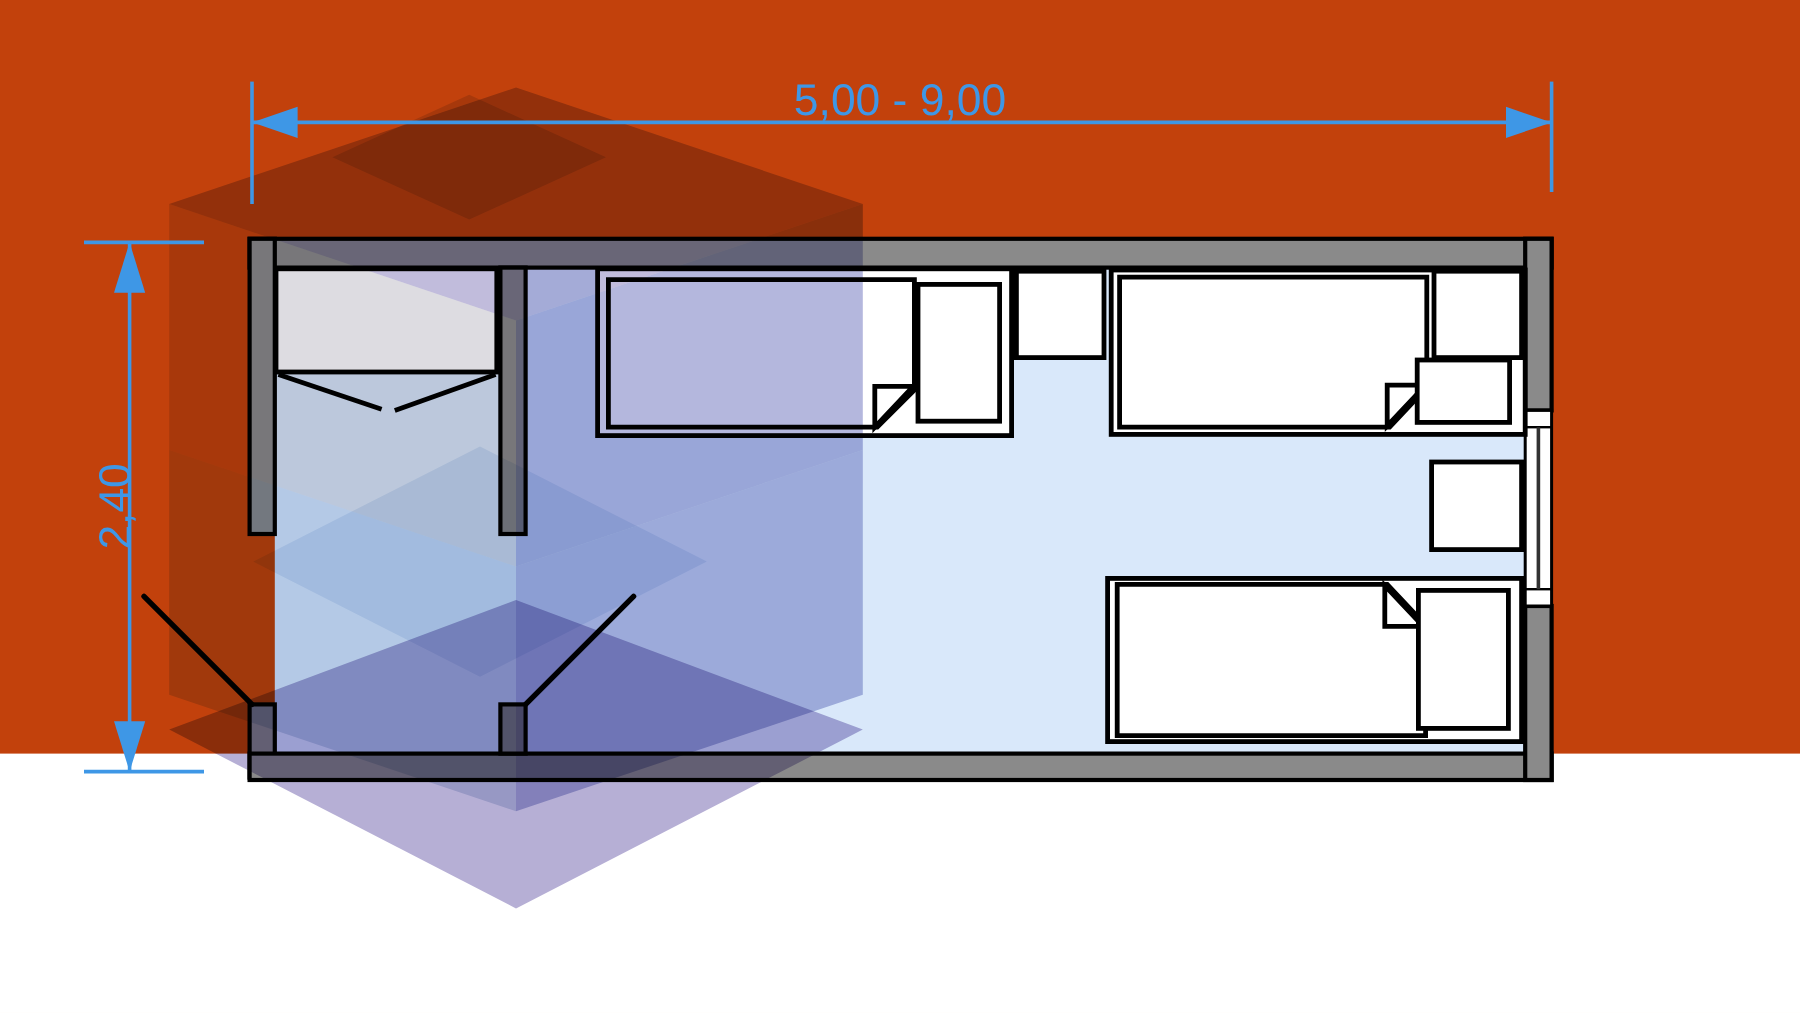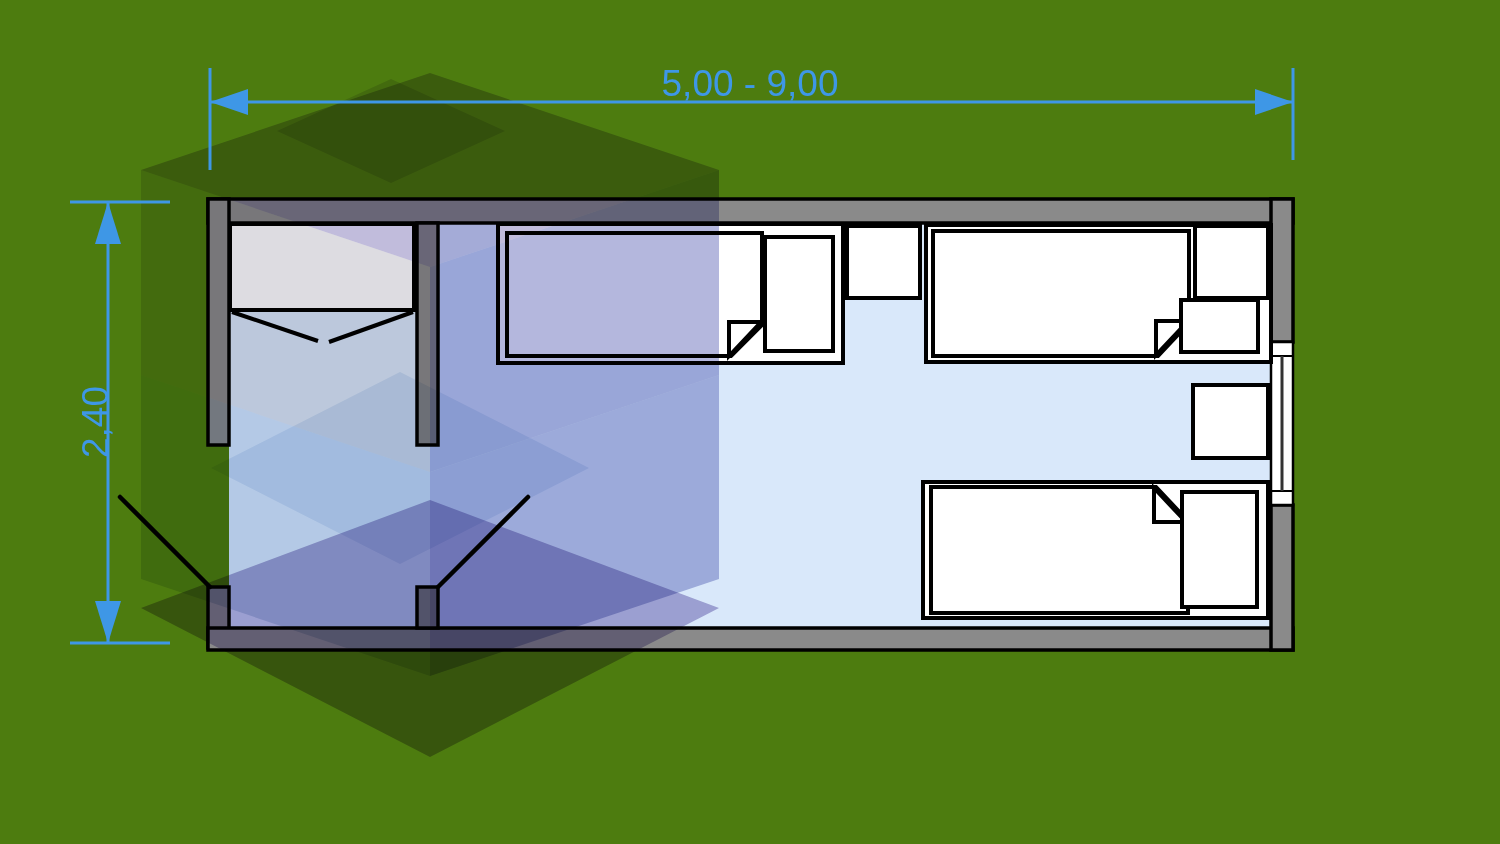--- a/index.html
+++ b/index.html
@@ -7,22 +7,22 @@
     padding: 0;
     background: #ffffff;
     width: 1500px;
     height: 844px;
     overflow: hidden;
     font-family: "Liberation Sans", sans-serif;
   }
   .stage {
     position: relative;
     width: 1500px;
-    height: 844px;
-    background: #4d7c0f;
+    height: 628px;
+    background: #c2410c;
   }
   svg { display: block; }
   .wm { mix-blend-mode: multiply; }
   .dim-text {
     font-family: "Liberation Sans", sans-serif;
     font-size: 37px;
     font-weight: 400;
   }
 </style>
 </head>

